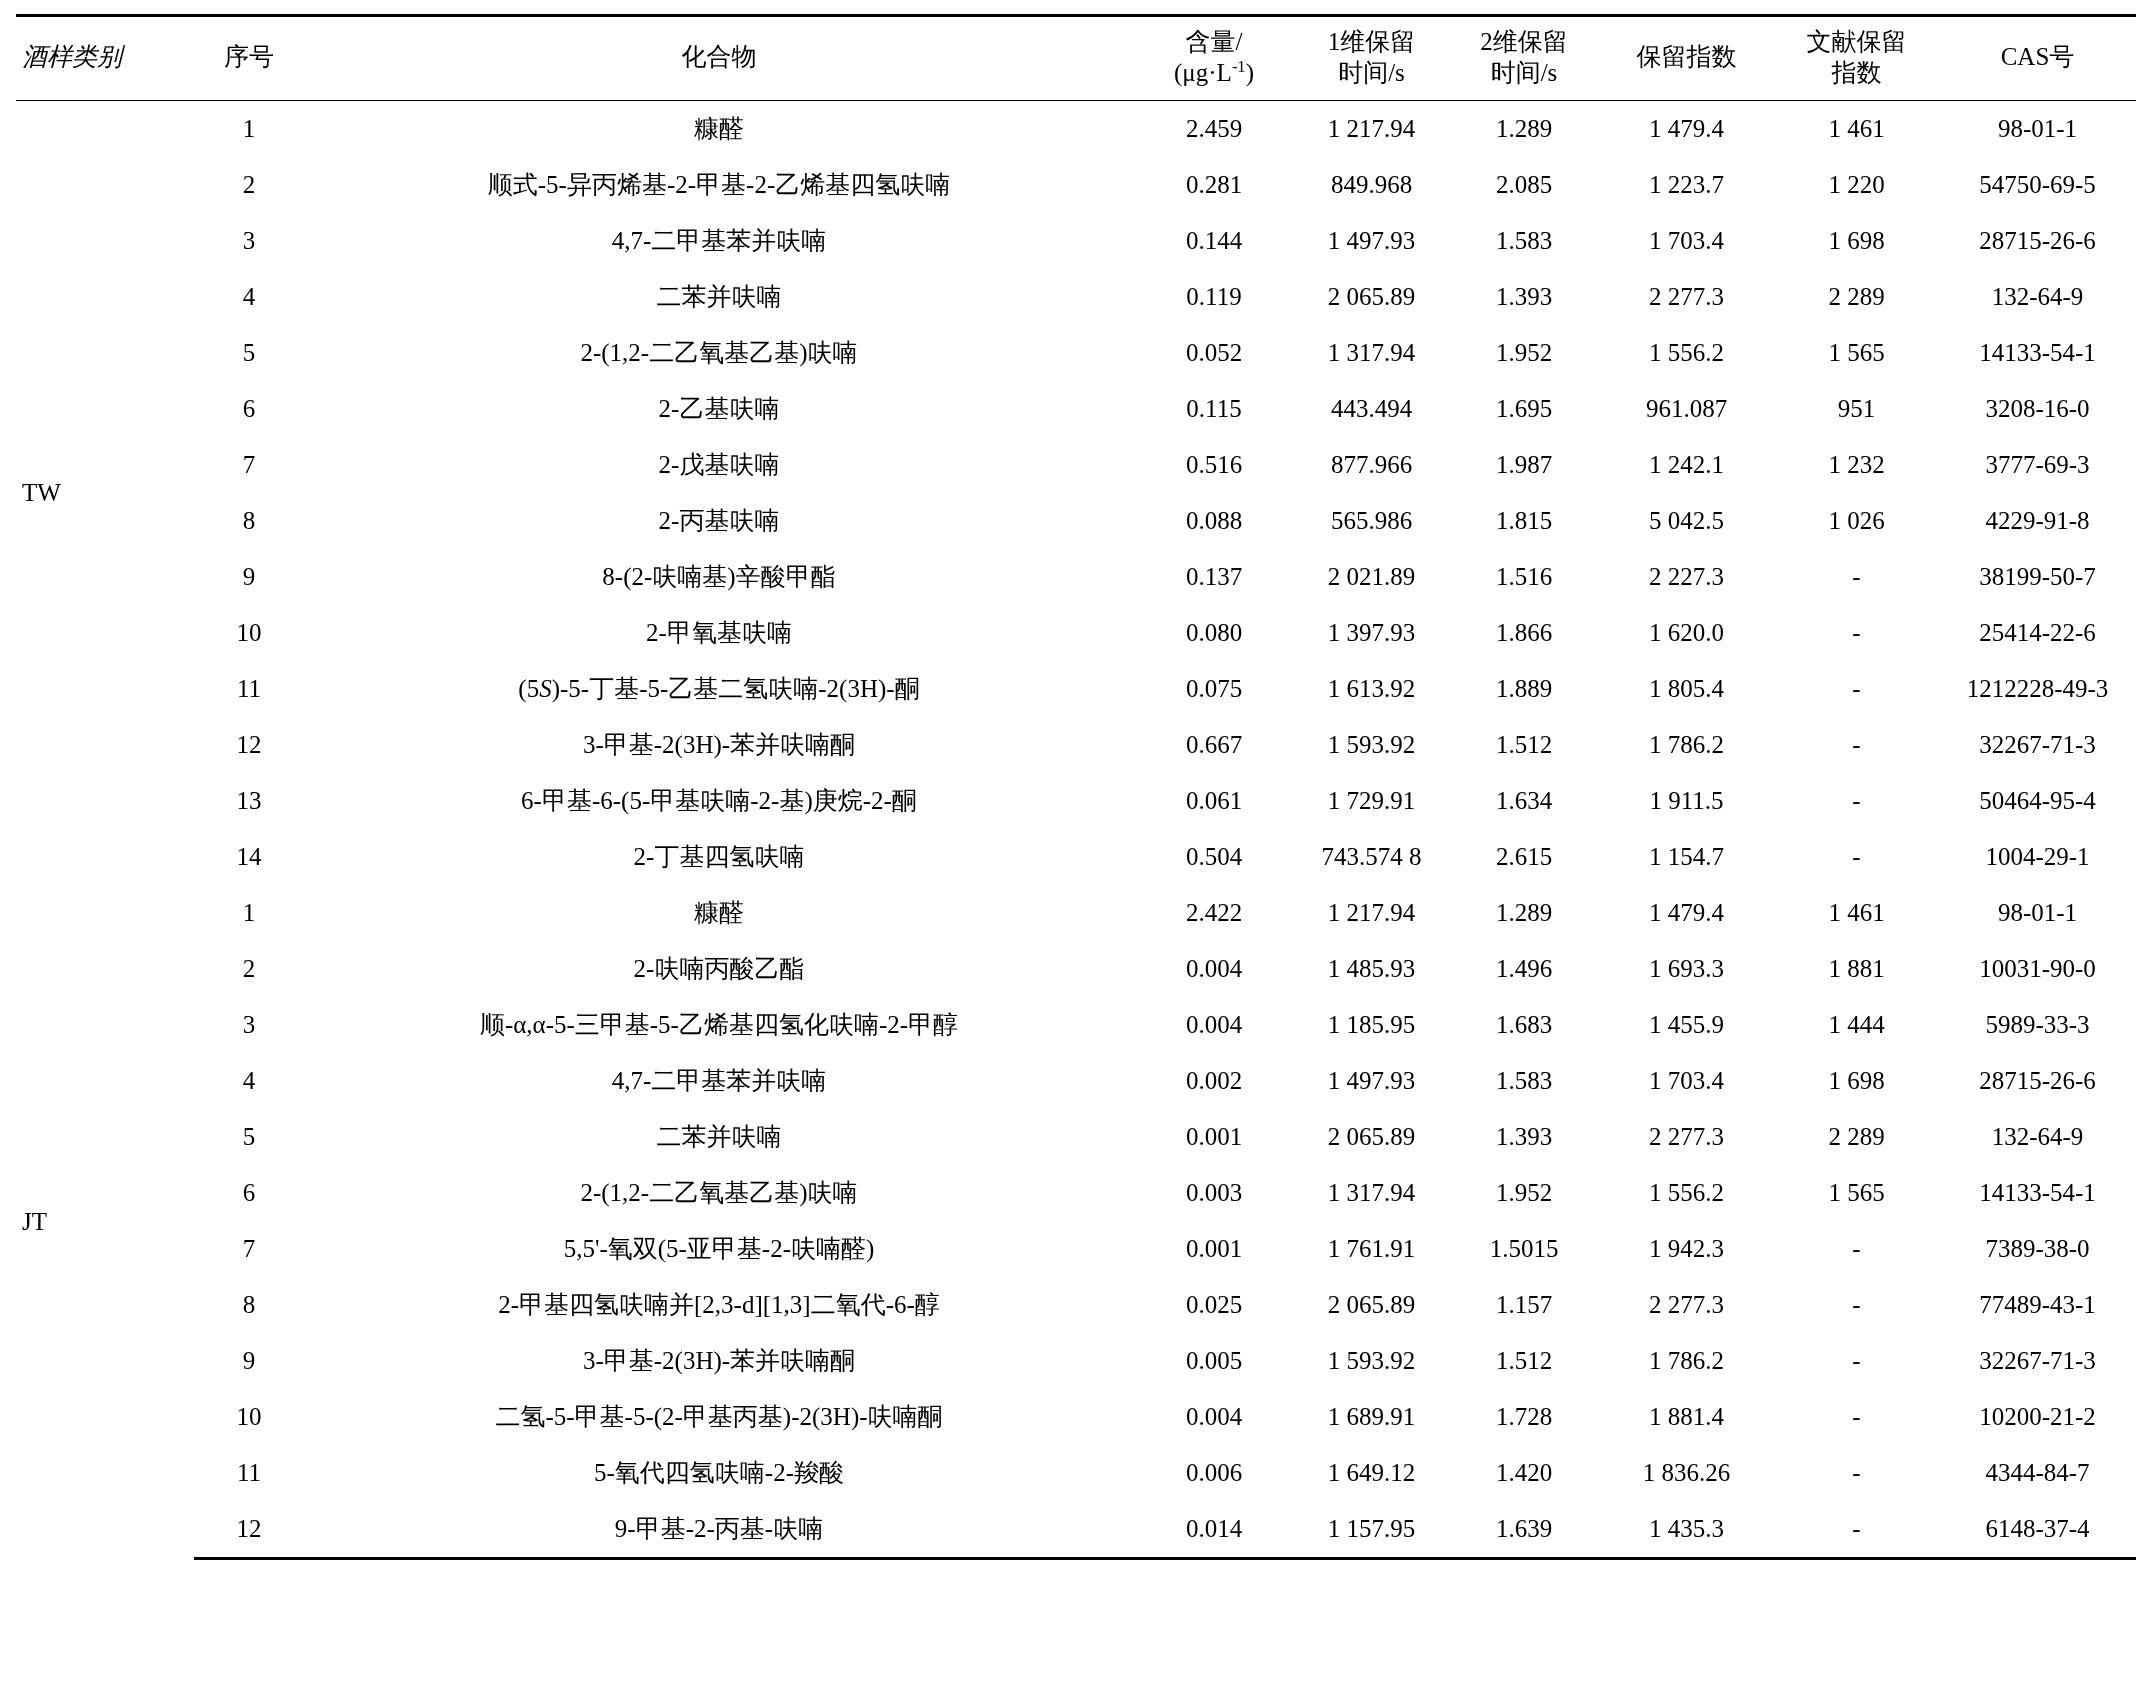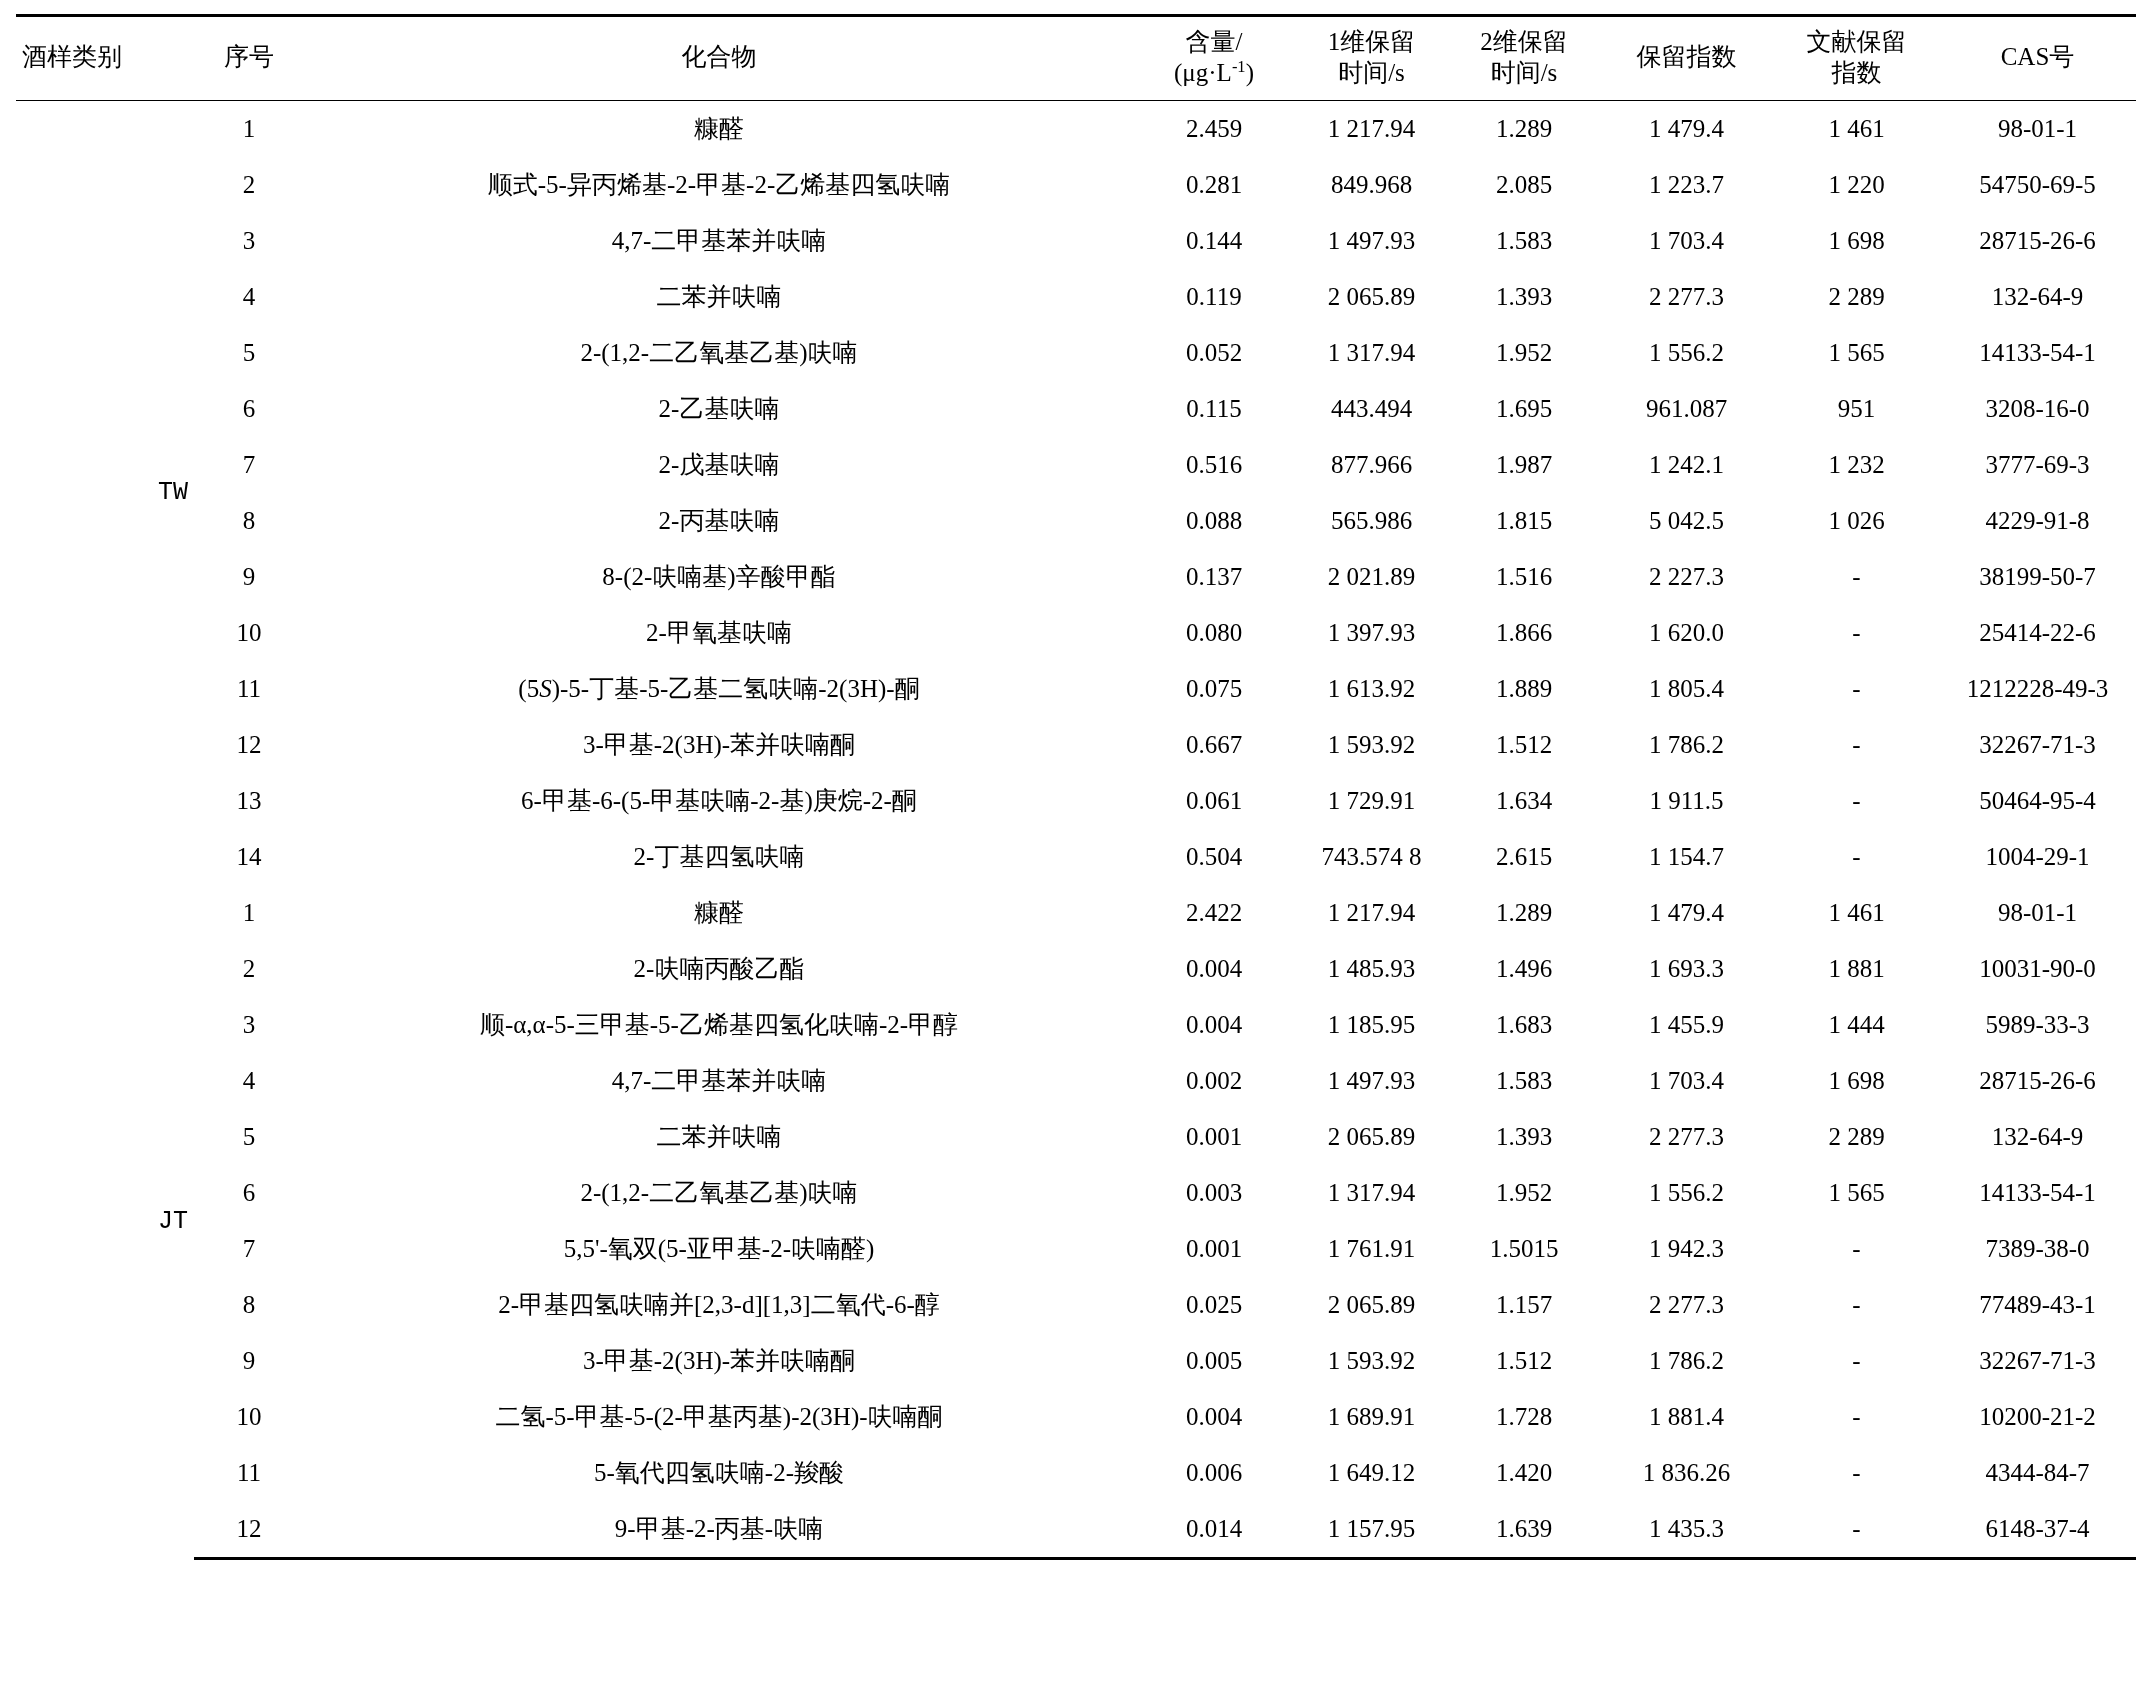--- a/index.html
+++ b/index.html
@@ -37,33 +37,33 @@
     font-weight: normal;
     font-size: 25px;
     line-height: 1.22;
     padding: 10px 6px 12px 6px;
     vertical-align: middle;
     text-align: center;
   }
   thead th.left-head {
     text-align: left;
     padding-left: 6px;
+    font-style: italic;
   }
   tbody td {
     font-size: 25px;
     line-height: 1.2;
     padding: 13px 6px 13px 6px;
     text-align: center;
     vertical-align: middle;
     white-space: nowrap;
   }
   tbody td.group-cell {
     vertical-align: middle;
-    text-align: right;
-    font-family: Liberation Mono, monospace;
+    text-align: left;
   }
   tbody td.compound {
     white-space: nowrap;
     text-align: center;
   }
   .rule-bottom td {
     border-bottom: 3px solid #000;
   }
   .hdr-row th { border-top: 3px solid #000; }
   .hdr-row.hdr-bottom th { border-bottom: 1.6px solid #000; }

